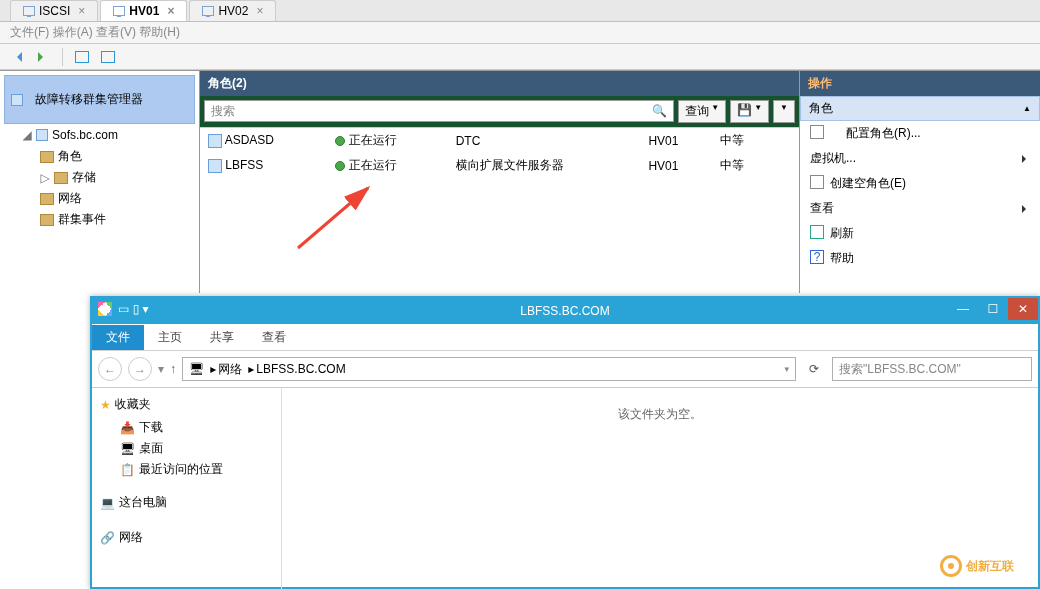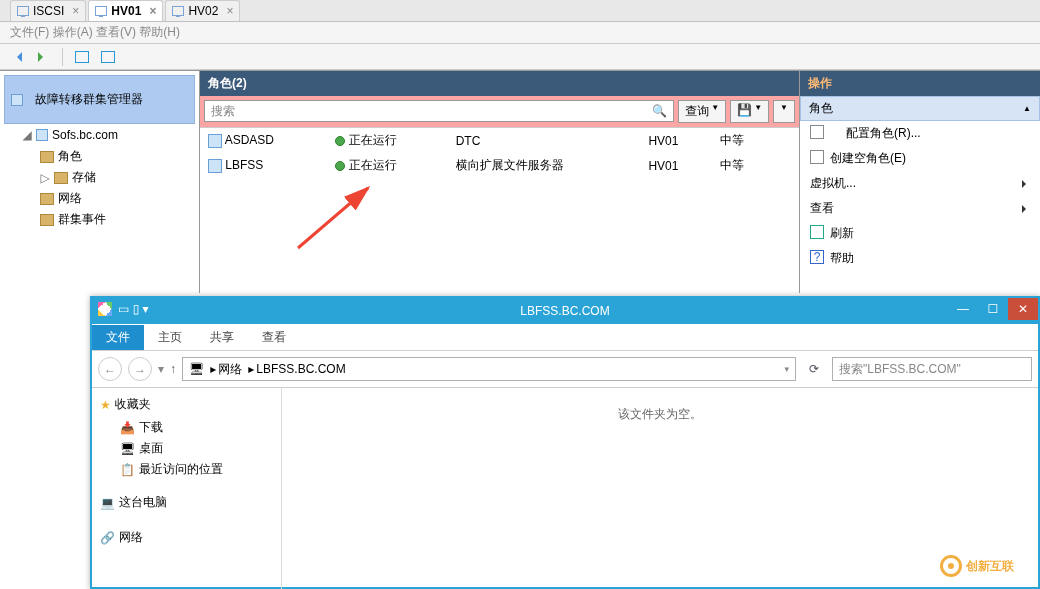--- a/index.html
+++ b/index.html
@@ -1,19 +1,19 @@
 <!DOCTYPE html>
 <html><head>
 <meta charset="utf-8">
 <style>
 *{box-sizing:border-box;font-family:"Microsoft YaHei","Segoe UI",sans-serif;font-size:12px;margin:0;padding:0}
 body{background:#fff;width:1040px;height:589px;overflow:hidden;position:relative}
 
 .tabs{display:flex;background:#e8e8e8;border-bottom:1px solid #c0c0c0;height:22px;padding-left:10px}
-.tab{display:flex;align-items:center;gap:4px;background:#f0f0f0;border:1px solid #ccc;border-bottom:none;padding:2px 6px;margin-right:2px;border-radius:3px 3px 0 0;cursor:pointer}
+.tab{display:flex;align-items:center;gap:4px;background:#f0f0f0;border:1px solid #ccc;border-bottom:none;padding:2px 12px;margin-right:2px;border-radius:3px 3px 0 0;cursor:pointer}
 .tab.active{background:#fff;font-weight:bold}
 .tab .x{color:#888;margin-left:4px}
 .vm-icon{width:12px;height:10px;border:1px solid #7aa3d6;display:inline-block;position:relative}
 .vm-icon::after{content:"";position:absolute;bottom:-2px;left:3px;width:4px;height:2px;background:#7aa3d6}
 .menubar{background:#f5f5f5;border-bottom:1px solid #ccc;padding:2px 10px;color:#888}
 .toolbar{background:#f5f5f5;border-bottom:1px solid #ccc;height:26px;padding:2px 6px;display:flex;align-items:center;gap:4px}
 .tbbtn{width:22px;height:20px;display:flex;align-items:center;justify-content:center;border:1px solid transparent}
 .arrow-l{border:5px solid transparent;border-right-color:#4b8fdd;width:0;height:0}
 .arrow-r{border:5px solid transparent;border-left-color:#4aa84a;width:0;height:0}
 .sep{width:1px;height:18px;background:#ccc;margin:0 4px}
@@ -22,21 +22,21 @@
 .tree{width:200px;border-right:1px solid #999;background:#fff;height:222px;padding:4px}
 .tree-title{background:#aecaf0;border:1px solid #8fb2de;padding:15px 6px;display:flex;align-items:center;gap:12px}
 .tree ul{list-style:none;padding-left:18px;margin-top:2px}
 .tree li{padding:2px 0;display:flex;align-items:center;gap:4px;cursor:pointer}
 .expander{width:10px;display:inline-block;text-align:center;color:#777}
 .node-icon{width:14px;height:12px;background:#d8b46a;border:1px solid #b08a3a;display:inline-block}
 .cluster-icon{width:12px;height:12px;background:#cde3f8;border:1px solid #6aa0d8;display:inline-block}
 
 .center{flex:1;display:flex;flex-direction:column;border-right:1px solid #999}
 .center-head{background:#3b5a7a;color:#fff;padding:4px 8px;font-weight:bold}
-.searchrow{display:flex;gap:4px;padding:4px;background:#fca5a5;border-bottom:1px solid #ccc}
+.searchrow{display:flex;gap:4px;padding:4px;background:#14532d;border-bottom:1px solid #ccc}
 .searchbox{flex:1;border:1px solid #999;background:#fff;height:22px;padding:2px 6px;color:#888;display:flex;align-items:center;justify-content:space-between}
 .btn{border:1px solid #999;background:#f5f5f5;padding:2px 6px;display:flex;align-items:flex-start;gap:2px;cursor:pointer}
 .table{width:100%;border-collapse:collapse}
 .table th{text-align:left;padding:4px 8px;background:#f5f5f5;border-bottom:1px solid #ccc;border-right:1px solid #e0e0e0;font-weight:normal}
 .table td{padding:4px 8px}
 .status-dot{width:10px;height:10px;border-radius:50%;background:#4aa84a;display:inline-block;border:1px solid #2e7e2e;vertical-align:middle}
 .row-icon{width:14px;height:14px;background:#cde3f8;border:1px solid #6aa0d8;display:inline-block;vertical-align:middle}
 
 .actions{width:240px;background:#fff}
 .actions-head{background:#3b5a7a;color:#fdba74;padding:4px 8px;font-weight:bold}
@@ -197,28 +197,28 @@
         <span>角色</span>
         <span style="font-size:8px">▲</span>
       </div>
     <div class="action-item">
         <span style="display:flex;gap:22px">
           <span class="action-ic"></span>
           <span>配置角色(R)...</span>
         </span>
       </div>
     <div class="action-item">
+        <span>虚拟机...</span>
+        <span class="tri-r"></span>
+      </div>
+    <div class="action-item">
         <span style="display:flex;gap:6px">
           <span class="action-ic"></span>
           <span>创建空角色(E)</span>
         </span>
-      </div>
-    <div class="action-item">
-        <span>虚拟机...</span>
-        <span class="tri-r"></span>
       </div>
     <div class="action-item">
         <span>查看</span>
         <span class="tri-r"></span>
       </div>
     <div class="action-item">
         <span style="display:flex;gap:6px">
           <span class="action-ic" style="border-color:#2a8"></span>
           <span>刷新</span>
         </span>

